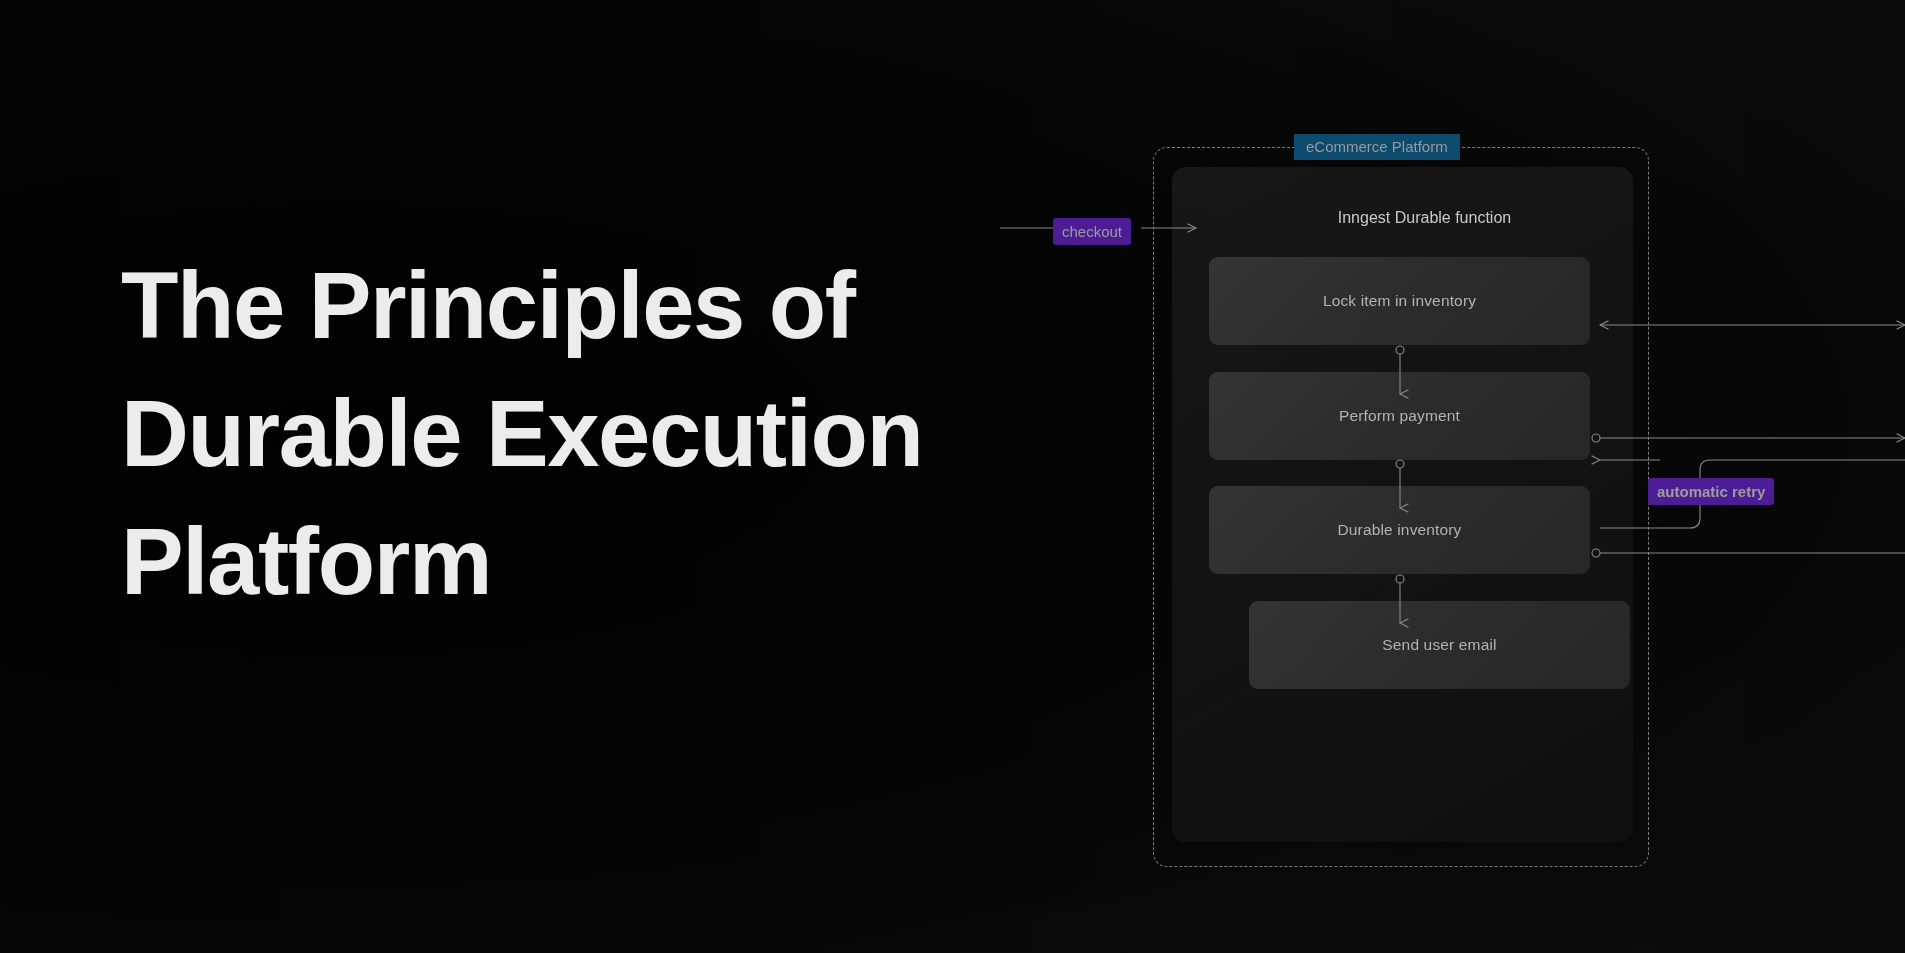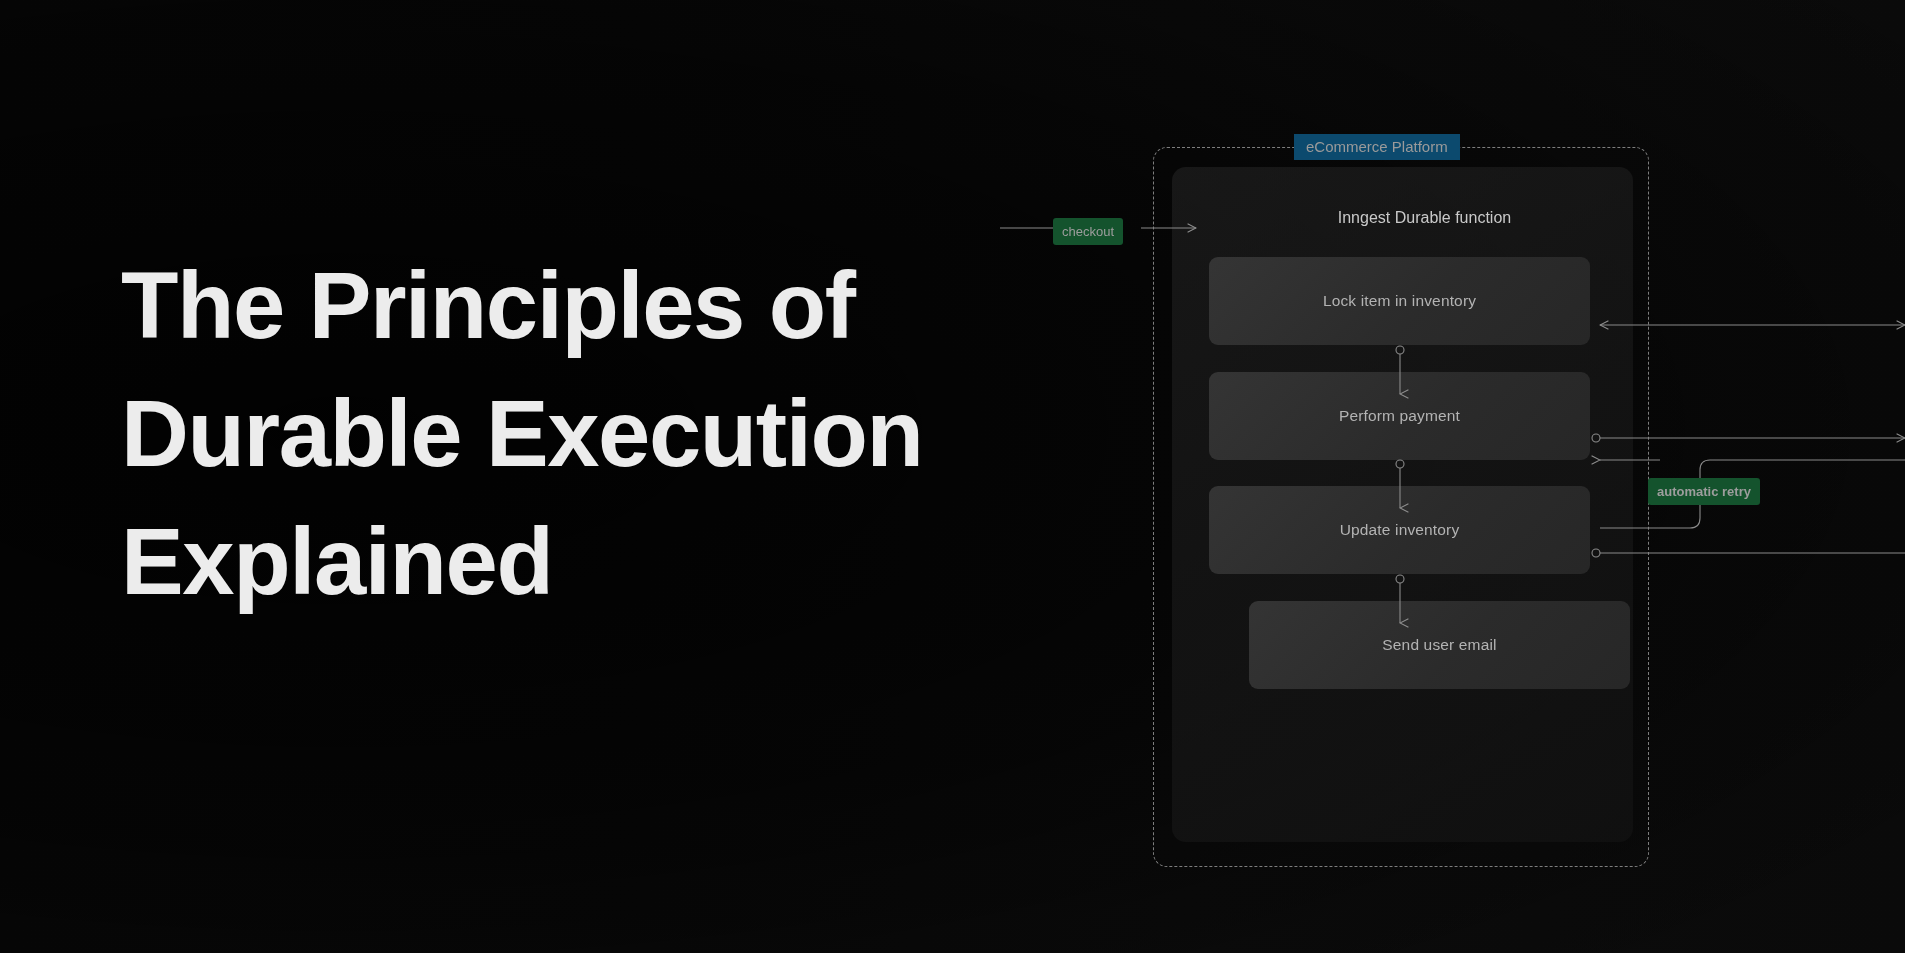--- a/index.html
+++ b/index.html
@@ -109,23 +109,23 @@
   .step-label {
     color:#b3b3b3;
     font-size:15.5px;
     line-height:20px;
     letter-spacing:0.15px;
   }
 
   
   .edge-label {
     position:absolute;
-    background:#14532d;
+    background:#4c1d95;
     color:#9d9d9d;
-    font-size:13px;
+    font-size:15px;
     line-height:17px;
     padding:5px 9px;
     border-radius:3px;
     white-space:nowrap;
     z-index:9;
   }
   #label-checkout { left:1053px; top:218px; }
   #label-retry   { left:1648px; top:478px;font-weight:bold; }
 
   #edges { position:absolute; inset:0; z-index:8; pointer-events:none; }
@@ -360,21 +360,21 @@
         </g>
       <ellipse cx="1150" cy="480" rx="230" ry="330" fill="url(#moireGlow)" opacity="0.22"></ellipse>
     </g>
   </svg>
 
   <div id="bg-vignette"></div>
 
   <h1 id="headline">
     <span class="hl-line">The Principles of</span>
     <span class="hl-line">Durable Execution</span>
-    <span class="hl-line">Explained</span>
+    <span class="hl-line">Platform</span>
   </h1>
 
   <div id="diagram">
 
     <div id="platform-box"></div>
     <div id="platform-label">eCommerce Platform</div>
 
     <div id="function-card">
       <div id="function-title">Inngest Durable function</div>
     </div>
@@ -433,21 +433,21 @@
       </g>
     </svg>
 
     <div class="step-box" style="top:257px;">
       <span class="step-label">Lock item in inventory</span>
     </div>
     <div class="step-box" style="top:372px;">
       <span class="step-label">Perform payment</span>
     </div>
     <div class="step-box" style="top:486px;">
-      <span class="step-label">Update inventory</span>
+      <span class="step-label">Durable inventory</span>
     </div>
     <div class="step-box" style="top:601px;margin-left:40px;">
       <span class="step-label">Send user email</span>
     </div>
 
     <div class="edge-label" id="label-checkout">checkout</div>
     <div class="edge-label" id="label-retry">automatic retry</div>
 
   </div>
 </div>

